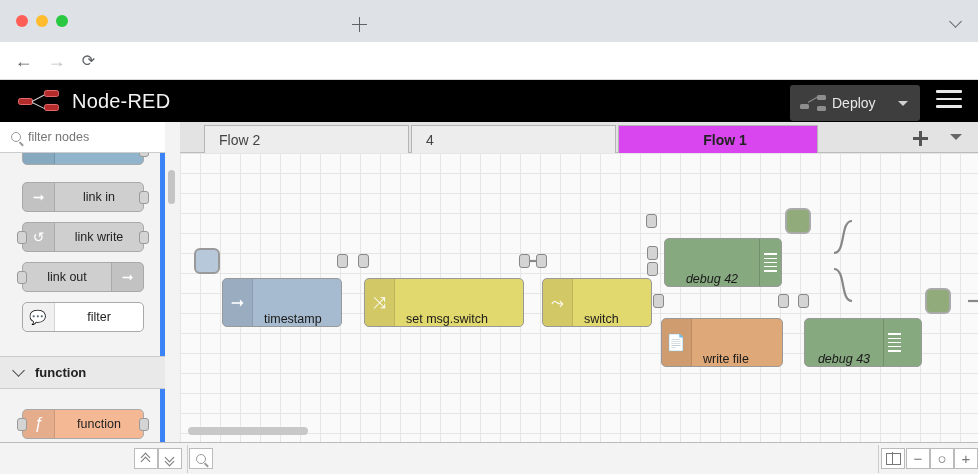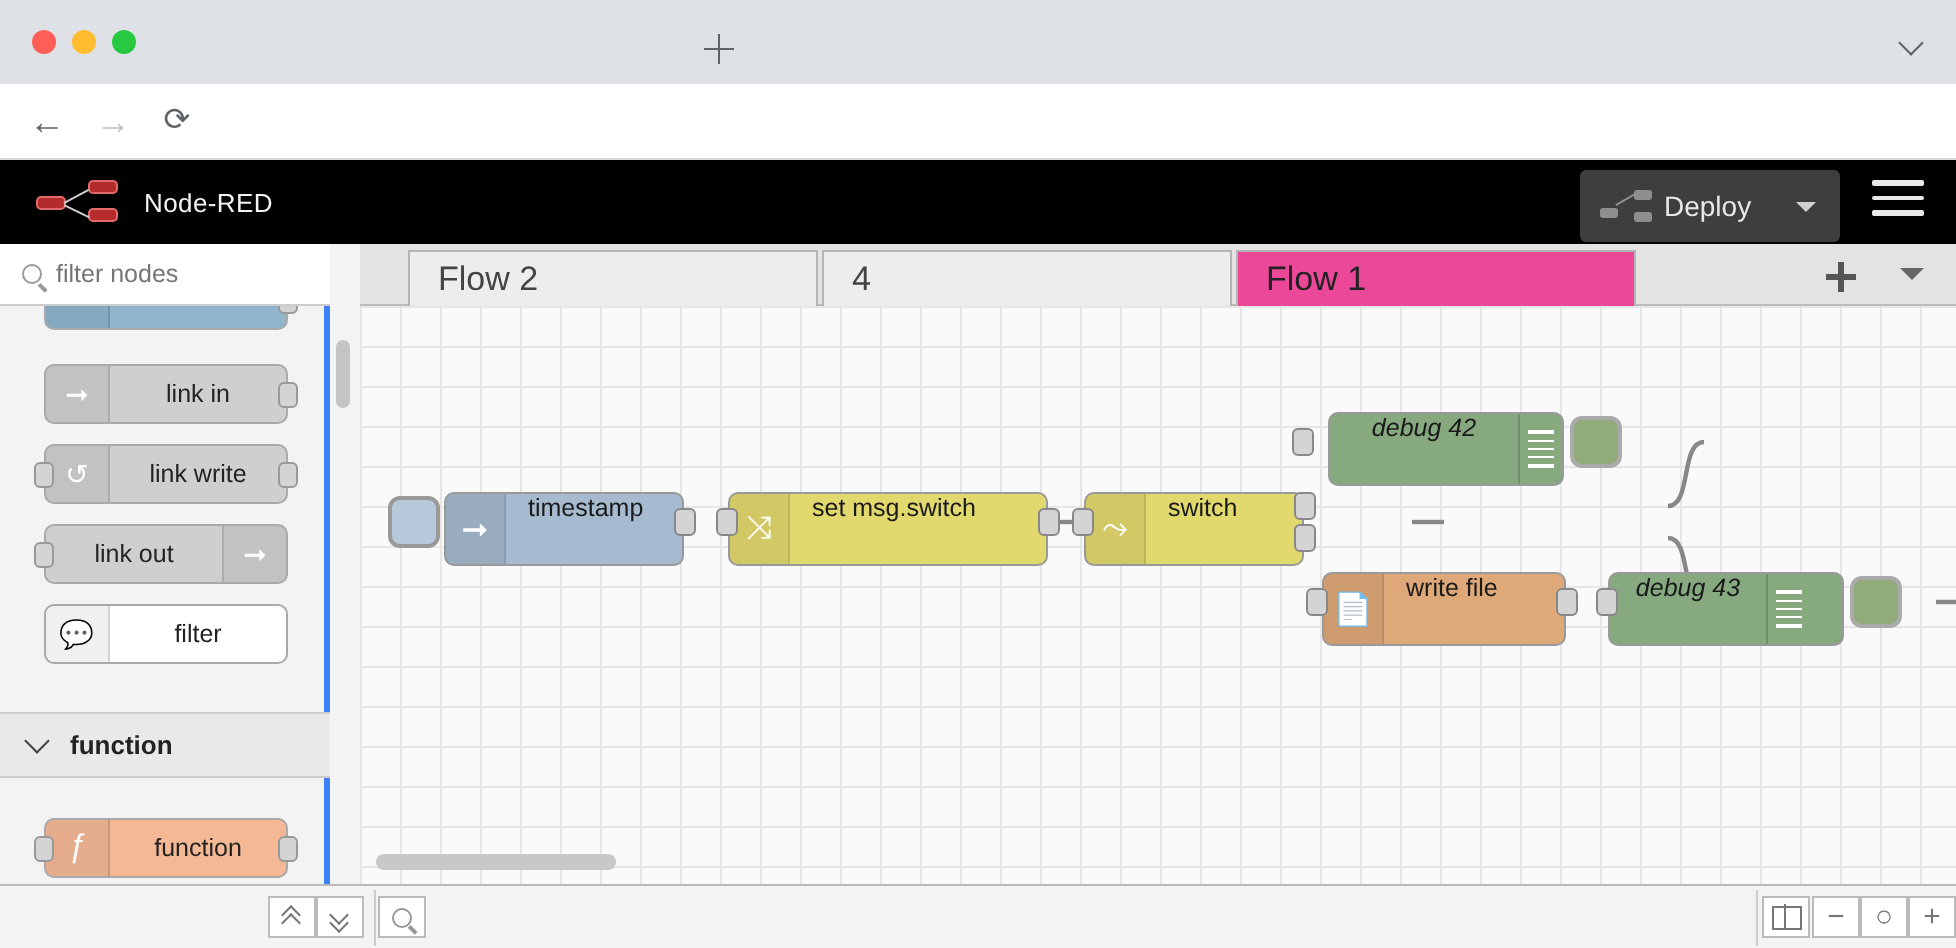--- a/index.html
+++ b/index.html
@@ -167,21 +167,21 @@
     border-radius: 2.5px; width: 15px; height: 7px;
   }
   .nr-logo .b1 { left: 0px;  top: 9px; }
   .nr-logo .b2 { left: 26px; top: 1px; }
   .nr-logo .b3 { left: 26px; top: 15px; }
   .nr-logo .wire {
     position: absolute; background: #cfcfcf; height: 1.3px; transform-origin: left center;
   }
   .nr-logo .w1 { left: 14px; top: 12px; width: 14px; transform: rotate(-28deg); }
   .nr-logo .w2 { left: 14px; top: 13px; width: 14px; transform: rotate(26deg); }
-  .nr-title { color: #f3f3f3; font-size: 13px; margin-left: 8px; letter-spacing: .2px; }
+  .nr-title { color: #f3f3f3; font-size: 20px; margin-left: 8px; letter-spacing: .2px; }
 
   .deploy-btn {
     position: absolute; right: 58px; top: 85px; height: 36px; width: 130px;
     background: #3e3e3e; border-radius: 3px; display: flex; align-items: center; cursor: pointer;
   }
   .dep-ic { position: relative; width: 28px; height: 20px; margin-left: 10px; flex: 0 0 28px; }
   .dep-ic .db {
     position: absolute; background: #8e8e8e; width: 9px; height: 5px; border-radius: 1.5px;
   }
   .dep-ic .d1 { left: 0px;  top: 11px; }
@@ -205,21 +205,21 @@
 
   
   .nr-body {
     position: absolute; left: 0; top: 122px; width: 978px; height: 320px;
     background: #f3f3f3;
   }
 
   
   .palette {
     position: absolute; left: 0; top: 0; width: 165px; height: 320px;
-    background: #f3f3f3; border-right: 3px solid #3b82f6;
+    background: #f3f3f3; border-right: 5px solid #3b82f6;
   }
   .filter-box {
     position: absolute; left: 0; top: 0; width: 165px; height: 31px;
     background: #fff; border-bottom: 1px solid #ccc; display: flex; align-items: center;
   }
   .srch-ic {
     width: 10px; height: 10px; border: 1.5px solid #999; border-radius: 50%;
     margin-left: 11px; position: relative; flex: 0 0 10px;
   }
   .srch-ic::after {
@@ -276,39 +276,39 @@
       #fafafa;
     overflow: hidden;
   }
   .tabbar {
     position: absolute; left: 180px; top: 0; width: 798px; height: 31px;
     background: #e3e3e3; border-bottom: 1px solid #bbb;
   }
   .ftab {
     position: absolute; top: 3px; height: 28px; background: #ededed;
     border: 1px solid #b5b5b5; border-bottom: none; display: flex; align-items: center;
-    padding-left: 14px; font-size: 17px; color: #444; cursor: pointer;
-  }
-  .ftab.active { background: #ec4899; font-weight: normal; color: #222; border-color: #b5b5b5; }
+    padding-left: 14px; font-size: 14px; color: #444; cursor: pointer;
+  }
+  .ftab.active { background: #d946ef; font-weight: bold; color: #222; border-color: #b5b5b5; justify-content: center; }
   .tab-add {
     position: absolute; top: 7px; right: 48px; width: 19px; height: 19px; cursor: pointer;
   }
   .tab-add::before, .tab-add::after { content: ""; position: absolute; background: #555; }
   .tab-add::before { left: 2px; top: 8.3px; width: 15px; height: 2.4px; }
   .tab-add::after  { left: 8.3px; top: 2px; width: 2.4px; height: 15px; }
   .tab-caret {
     position: absolute; top: 12px; right: 16px; width: 0; height: 0;
     border-left: 6px solid transparent; border-right: 6px solid transparent;
     border-top: 6px solid #666; cursor: pointer;
   }
 
   
   .fnode {
-    position: absolute; height: 37px; border-radius: 5px; border: 1px solid #999;
-    display: flex; align-items: flex-start; z-index: 3;
+    position: absolute; height: 49px; border-radius: 5px; border: 1px solid #999;
+    display: flex; align-items: flex-end; z-index: 3; margin-top: 32px;
   }
   .fnode .fico {
     width: 30px; height: 100%; background: rgba(0,0,0,.07);
     border-right: 1px solid rgba(0,0,0,.1); border-radius: 4px 0 0 4px;
     display: flex; align-items: center; justify-content: center;
     color: #fff; flex: 0 0 30px;
   }
   .fnode .flabel { padding: 0 11px; font-size: 12.5px; color: #1a1a1a; white-space: nowrap; }
   .fnode .flabel.ital { font-style: italic; }
   .fport {

